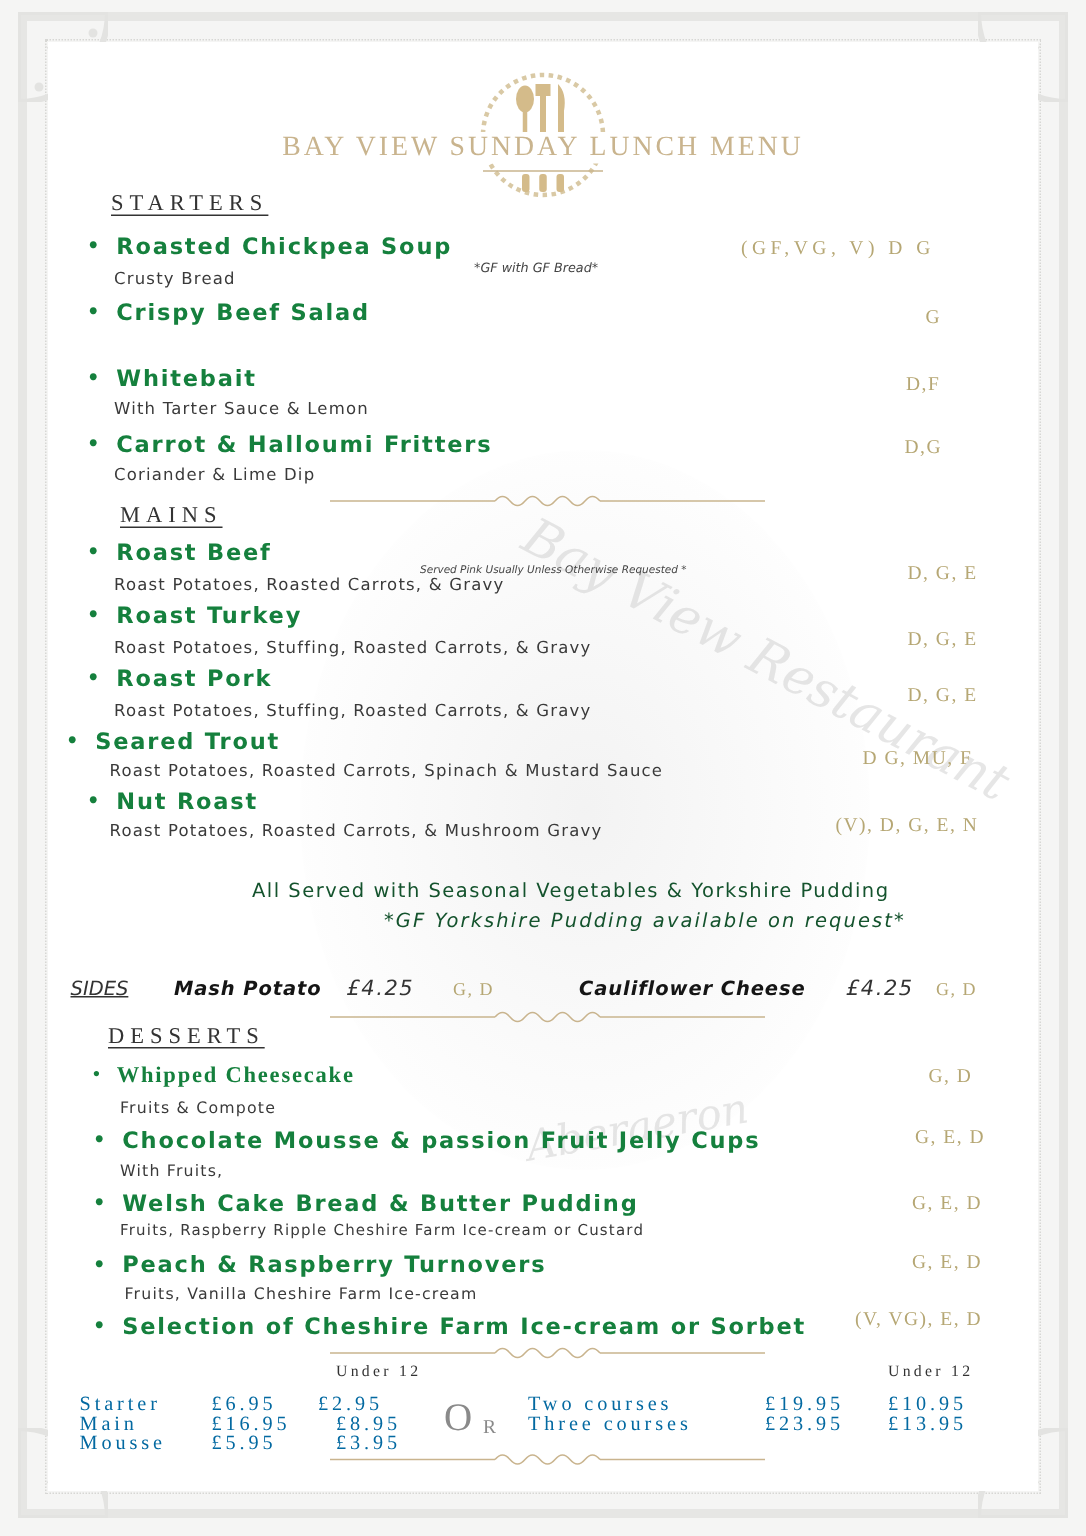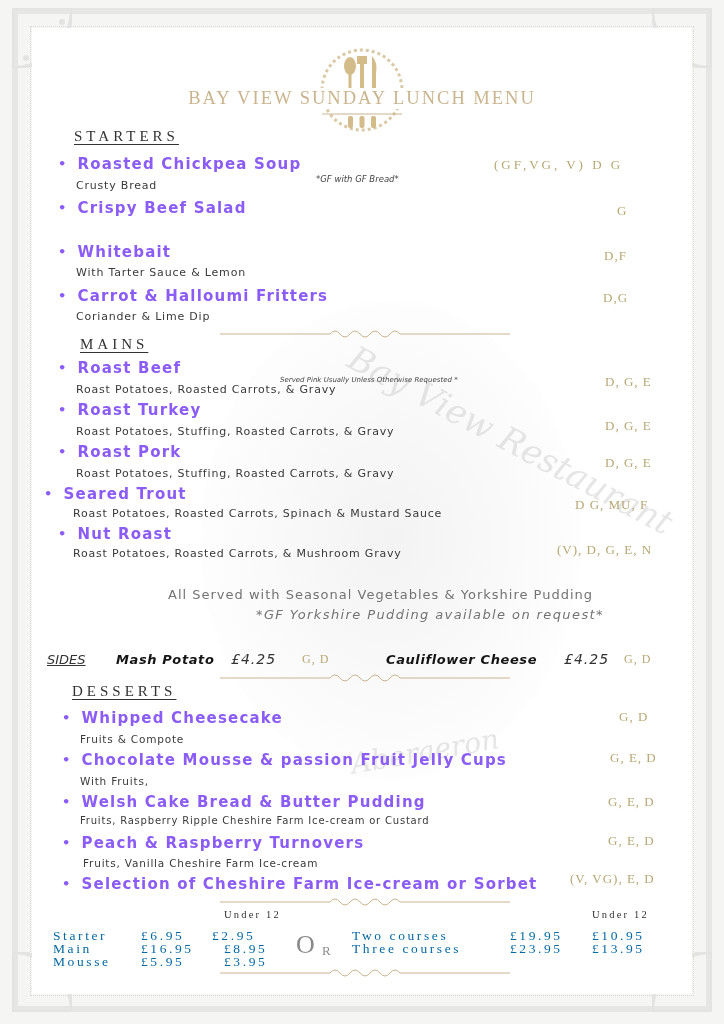--- a/index.html
+++ b/index.html
@@ -8,26 +8,26 @@
   .frame-inner{position:absolute;left:30px;top:26px;width:664px;height:970px;border:1.5px dotted #d7d7d4;box-sizing:border-box;}
   .page{position:absolute;left:32px;top:28px;width:660px;height:966px;background:#fff;}
   .corner{position:absolute;width:60px;height:60px;}
   .watermark{position:absolute;left:200px;top:300px;width:380px;height:480px;border-radius:50%;background:radial-gradient(ellipse at center, rgba(220,220,220,0.35), rgba(240,240,240,0.1) 70%, transparent 72%);}
   .wm-text{position:absolute;left:330px;top:420px;font-family:"DejaVu Serif",serif;font-style:italic;font-size:34px;color:rgba(200,200,200,0.45);transform:rotate(28deg);}
   .wm-text2{position:absolute;left:350px;top:735px;font-family:"DejaVu Serif",serif;font-style:italic;font-size:28px;color:rgba(200,200,200,0.45);transform:rotate(-10deg);}
   .abs{position:absolute;}
   .title{left:0;width:724px;top:88px;text-align:center;font-family:"Liberation Serif",serif;font-size:18.5px;letter-spacing:2px;color:#c9b48e;}
   .logo{left:312px;top:40px;width:100px;height:100px;}
   .section{font-family:"Liberation Serif",serif;font-size:15px;letter-spacing:4px;text-decoration:underline;text-underline-offset:3px;color:#333;}
-  .item{font-weight:bold;font-size:15px;letter-spacing:1.2px;color:#8b5cf6;}
+  .item{font-weight:bold;font-size:15px;letter-spacing:1.2px;color:#15803d;}
   .item::before{content:"•";margin-right:10px;font-size:13px;position:relative;top:-1px;}
   .desc{font-size:11px;letter-spacing:0.8px;color:#3a3a3a;}
   .code{font-family:"Liberation Serif",serif;font-size:13px;color:#b6a774;letter-spacing:1px;}
   .note{font-size:8.5px;font-style:italic;color:#444;}
-  .note2{font-size:13px;letter-spacing:1px;color:#737373;}
+  .note2{font-size:13px;letter-spacing:1px;color:#14532d;}
   .sides-lbl{font-size:13px;font-style:italic;text-decoration:underline;color:#333;}
   .side-item{font-size:13px;font-weight:bold;font-style:italic;letter-spacing:0.6px;color:#151515;}
   .side-price{font-size:14px;font-style:italic;letter-spacing:1px;color:#333;}
   .price{font-family:"Liberation Serif",serif;font-size:13.5px;letter-spacing:2.6px;color:#0369a1;line-height:13px;}
   .under{font-family:"Liberation Serif",serif;font-size:10.5px;letter-spacing:2.2px;color:#333;}
   .or{font-family:"Liberation Serif",serif;color:#8a8a8a;}
 </style>
 </head>
 <body>
 
@@ -132,21 +132,21 @@
 
 <svg class="abs" style="left:220px;top:672px;width:290px;height:12px;" viewBox="0 0 290 12">
   <line x1="0" y1="6" x2="110" y2="6" stroke="#c9b48e" stroke-width="1"></line>
     <line x1="180" y1="6" x2="290" y2="6" stroke="#c9b48e" stroke-width="1"></line>
   <path d="M110 6 q5 -6 10 0 q5 6 10 0 q5 -6 10 0 q5 6 10 0 q5 -6 10 0 q5 6 10 0 q5 -6 10 0" fill="none" stroke="#c9b48e" stroke-width="1"></path>
 </svg>
 
 <div class="abs section" style="left:72px;top:683px;">DESSERTS</div>
 <div class="wm-text2">Aberaeron</div>
 
-<div class="abs item" style="left:62px;top:709px;">Whipped Cheesecake</div>
+<div class="abs item" style="left:62px;top:709px;font-family:Liberation Serif, serif;">Whipped Cheesecake</div>
 <div class="abs desc" style="left:80px;top:733px;font-size:10.5px;">Fruits &amp; Compote</div>
 <div class="abs code" style="left:619px;top:709px;">G, D</div>
 
 <div class="abs item" style="left:62px;top:751px;">Chocolate Mousse &amp; passion Fruit Jelly Cups</div>
 <div class="abs desc" style="left:80px;top:775px;font-size:10.5px;">With Fruits,</div>
 <div class="abs code" style="left:610px;top:750px;">G, E, D</div>
 
 <div class="abs item" style="left:62px;top:793px;">Welsh Cake Bread &amp; Butter Pudding</div>
 <div class="abs desc" style="left:80px;top:815px;font-size:10px;">Fruits, Raspberry Ripple Cheshire Farm Ice-cream or Custard</div>
 <div class="abs code" style="left:608px;top:794px;">G, E, D</div>

